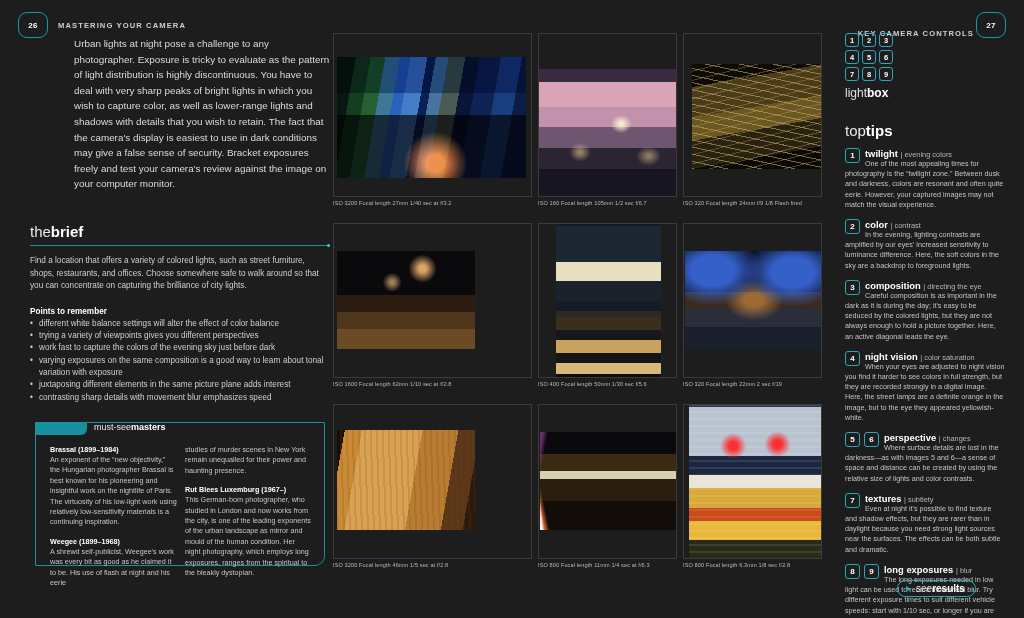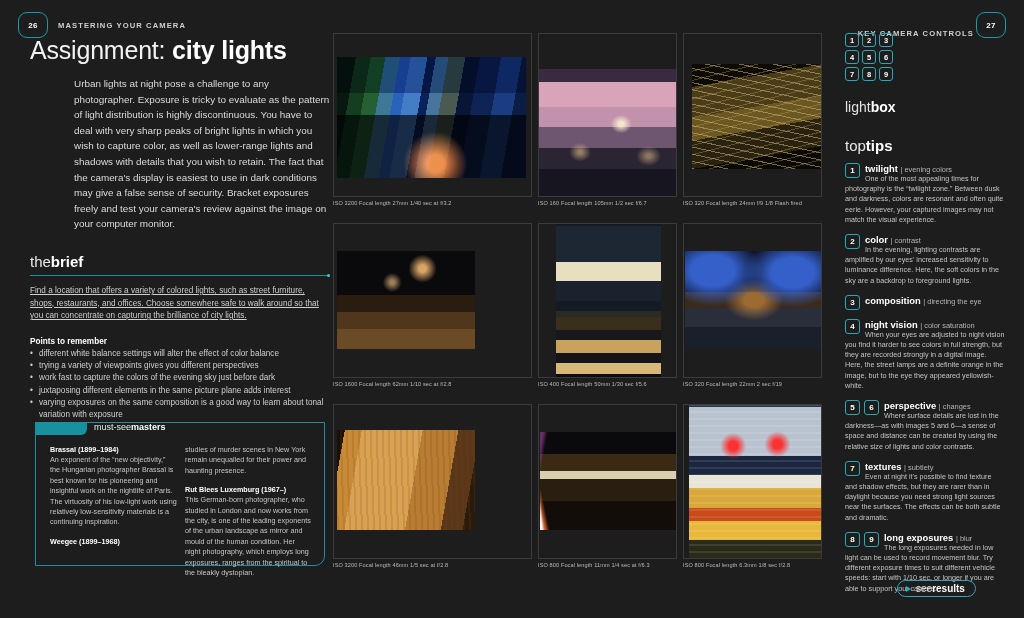--- a/index.html
+++ b/index.html
@@ -26,28 +26,28 @@
 
   
   .leftcol { position: absolute; left: 30px; top: 36px; width: 300px; }
   h1.assign {
     font-size: 25px; color: #f2f2f2; font-weight: normal; letter-spacing: -.2px;
     margin-bottom: 11px;
   }
   h1.assign b { font-weight: bold; color: #ffffff; }
   .intro { color: #dcdcdc; font-size: 9.9px; line-height: 15.6px; margin-left: 44px; }
 
-  .sechead { font-size: 15px; color: #e9e9e9; font-weight: normal; margin-top: 21px; }
+  .sechead { font-size: 15px; color: #e9e9e9; font-weight: normal; margin-top: 31px; }
   .sechead b { font-weight: bold; color: #ffffff; }
   .rule { height: 1px; background: #17919f; margin: 5px 0 9px 0; position: relative; }
   .rule::after {
     content: ""; position: absolute; right: 0; top: -1px;
     width: 3px; height: 3px; background: #3ec8d8; border-radius: 50%;
   }
-  .brieftext { color: #cfcfcf; font-size: 8.2px; line-height: 12.6px; text-decoration: underline; }
+  .brieftext { color: #cfcfcf; font-size: 8.2px; line-height: 12.6px; }
   .ptr { color: #ffffff; font-size: 8.2px; font-weight: bold; margin-top: 14px; }
   ul.points { list-style: none; margin-top: 2px; }
   ul.points li {
     color: #cfcfcf; font-size: 8.2px; line-height: 12.3px;
     padding-left: 9px; position: relative;
   }
   ul.points li::before {
     content: "•"; position: absolute; left: 0; color: #cfcfcf;
   }
 
@@ -80,21 +80,21 @@
 
   
   .side { position: absolute; left: 845px; top: 33px; width: 160px; }
   .lb-grid { display: flex; flex-direction: column; gap: 3px; }
   .lb-row { display: flex; gap: 3px; }
   .numbox {
     width: 14px; height: 14px; border: 1px solid #2aa8b8; border-radius: 3px;
     display: flex; align-items: center; justify-content: center;
     color: #ffffff; font-size: 7.5px; font-weight: bold;
   }
-  .lb-label { font-size: 14px; color: #e0e0e0; margin-top: 18px; }
+  .lb-label { font-size: 12px; color: #e0e0e0; margin-top: 5px; }
   .lb-label b { color: #ffffff; font-weight: bold; }
 
   .toptips { font-size: 15px; color: #e9e9e9; margin-top: 22px; margin-bottom: 9px; }
   .toptips b { color: #ffffff; font-weight: bold; }
 
   .tip { margin-bottom: 9px; position: relative; }
   .tipnums { display: flex; gap: 4px; float: left; margin-right: 5px; }
   .tipnum {
     width: 15px; height: 15px; border: 1px solid #2aa8b8; border-radius: 3px;
     display: flex; align-items: center; justify-content: center;
@@ -126,44 +126,45 @@
   <div class="hdr-left">
     <div class="pagebadge">26</div>
     <div class="runhead">MASTERING YOUR CAMERA</div>
   </div>
   <div class="hdr-right">
     <div class="runhead">KEY CAMERA CONTROLS</div>
     <div class="pagebadge">27</div>
   </div>
 
   <div class="leftcol">
-    <h1 class="assign"><span>Assignment: </span><b>city lights</b></h1>
     <div class="intro">Urban lights at night pose a challenge to any photographer. Exposure is tricky to evaluate as the pattern of light distribution is highly discontinuous. You have to deal with very sharp peaks of bright lights in which you wish to capture color, as well as lower-range lights and shadows with details that you wish to retain. The fact that the camera's display is easiest to use in dark conditions may give a false sense of security. Bracket exposures freely and test your camera's review against the image on your computer monitor.</div>
 
     <div class="sechead"><span>the</span><b>brief</b></div>
     <div class="rule"></div>
     <div class="brieftext">Find a location that offers a variety of colored lights, such as street furniture, shops, restaurants, and offices. Choose somewhere safe to walk around so that you can concentrate on capturing the brilliance of city lights.</div>
     <div class="ptr">Points to remember</div>
     <ul class="points">
       <li>different white balance settings will alter the effect of color balance</li>
       <li>trying a variety of viewpoints gives you different perspectives</li>
       <li>work fast to capture the colors of the evening sky just before dark</li>
+      <li>varying exposures on the same composition is a good way to learn about tonal variation with exposure</li>
       <li>juxtaposing different elements in the same picture plane adds interest</li>
-      <li>varying exposures on the same composition is a good way to learn about tonal variation with exposure</li>
+      <li>contrasting sharp details with movement blur emphasizes speed</li>
     </ul>
   </div>
 
   <div class="masters">
     <div class="masters-tab"></div>
     <div class="masters-title"><span>must-see</span><b>masters</b></div>
     <div class="mcols">
       <div class="mcol">
         <div class="mname">Brassaï (1899–1984)</div>
         <div class="mbody">An exponent of the “new objectivity,” the Hungarian photographer Brassaï is best known for his pioneering and insightful work on the nightlife of Paris. The virtuosity of his low-light work using relatively low-sensitivity materials is a continuing inspiration.</div>
         <div class="mname">Weegee (1899–1968)</div>
+        <div class="mbody">A shrewd self-publicist, Weegee's work was every bit as good as he claimed it to be. His use of flash at night and his eerie</div>
       </div>
       <div class="mcol">
         <div class="mbody">studies of murder scenes in New York remain unequalled for their power and haunting presence.</div>
         <div class="mname">Rut Blees Luxemburg (1967–)</div>
         <div class="mbody">This German-born photographer, who studied in London and now works from the city, is one of the leading exponents of the urban landscape as mirror and mould of the human condition. Her night photography, which employs long exposures, ranges from the spiritual to the bleakly dystopian.</div>
       </div>
     </div>
   </div>
 
   <div class="grid">
@@ -315,20 +316,21 @@
       </div>
       <div class="tiptitle"><span>color</span> <span class="tipsub">| contrast</span></div>
       <div class="tipbody">In the evening, lighting contrasts are amplified by our eyes' increased sensitivity to luminance difference. Here, the soft colors in the sky are a backdrop to foreground lights.</div>
     </div>
 
     <div class="tip clearfix">
       <div class="tipnums">
         <div class="tipnum">3</div>
       </div>
       <div class="tiptitle"><span>composition</span> <span class="tipsub">| directing the eye</span></div>
+      <div class="tipbody">Careful composition is as important in the dark as it is during the day; it's easy to be seduced by the colored lights, but they are not always enough to hold a picture together. Here, an active diagonal leads the eye.</div>
     </div>
 
     <div class="tip clearfix">
       <div class="tipnums">
         <div class="tipnum">4</div>
       </div>
       <div class="tiptitle"><span>night vision</span> <span class="tipsub">| color saturation</span></div>
       <div class="tipbody">When your eyes are adjusted to night vision you find it harder to see colors in full strength, but they are recorded strongly in a digital image. Here, the street lamps are a definite orange in the image, but to the eye they appeared yellowish-white.</div>
     </div>
 

